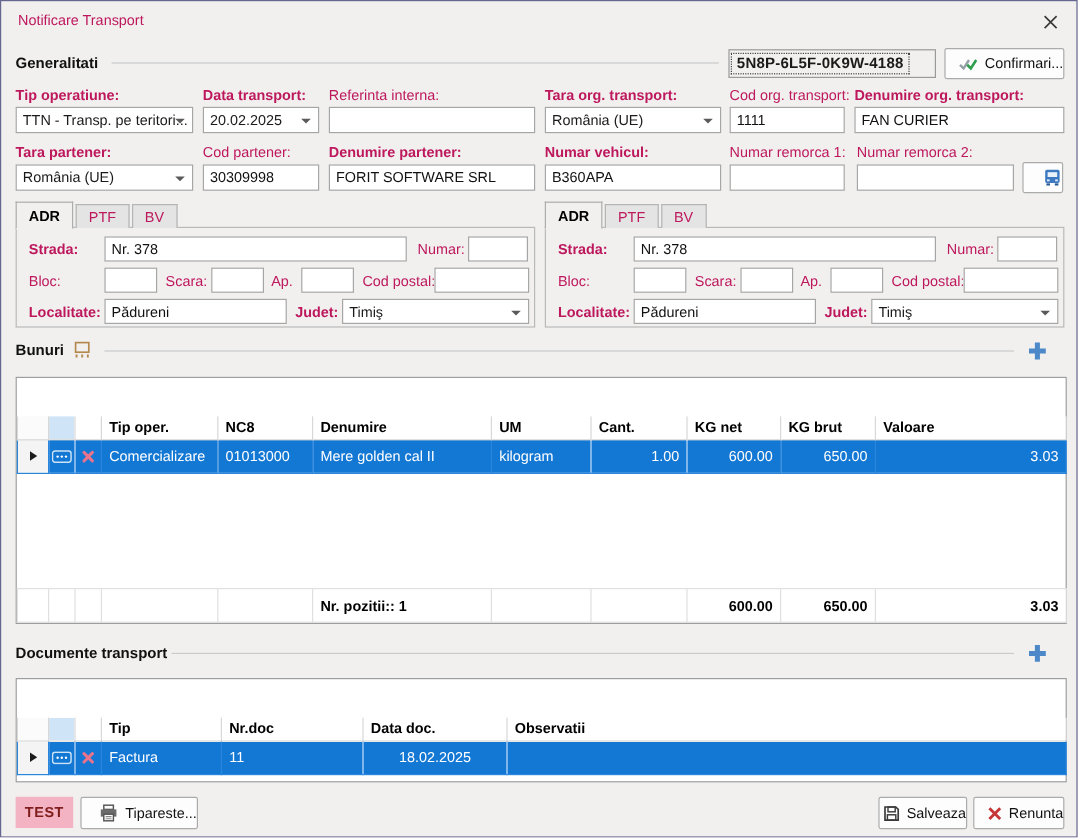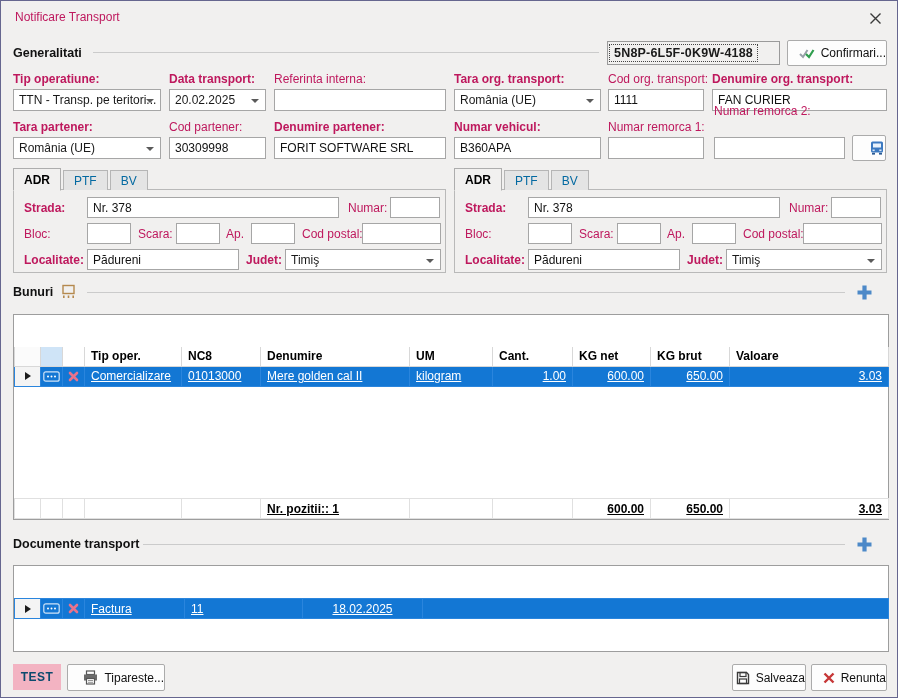--- a/index.html
+++ b/index.html
@@ -29,51 +29,51 @@
 
   .codebox { position:absolute; left:606px; top:40px; width:173px; height:24px;
              border:1px solid #9a9a9a; background:#f1f0ef; display:flex; align-items:center; padding:1px;gap:39px; }
   .codebox .code-inner { flex:1; border:1px dotted #444; font-weight:bold; font-size:12.5px;
                          padding:1px 4px; white-space:nowrap; letter-spacing:.2px; }
   .codebox .copy { width:18px; display:flex; justify-content:center; }
 
   
   .tabs { position:absolute; height:23px; display:flex; align-items:flex-end; z-index:3; }
   .tab { height:20px; padding:0 10px; display:flex; align-items:center; background:#e4e4e4;
-         border:1px solid #b5b5b5; border-bottom:none; color:#0369a1; margin-right:2px; }
+         border:1px solid #b5b5b5; border-bottom:none; color:#be185d; margin-right:2px; }
   .tab.active { height:23px; background:#f1f0ef; font-weight:bold; color:#000;
                 border-color:#adadad; margin-bottom:-1px; border-bottom:1px solid #f1f0ef; }
   .grp { position:absolute; width:433px; height:84px; border:1px solid #b9b9b9; background:#f1f0ef; z-index:1; }
 
   
   .sec-title { position:absolute; font-weight:bold; font-size:12.5px; color:#111; }
   .plusbtn { position:absolute; width:26px; height:26px; display:flex; align-items:center;
              justify-content:center; cursor:default; background:transparent; border:none; }
 
   
   .grid { position:absolute; background:#ffffff; border:1px solid #9d9d9d; }
   .grid table { border-collapse:collapse; table-layout:fixed; width:100%;
                 font:12px "Liberation Sans", sans-serif;margin-top:32px; }
   .grid th { font-weight:bold; text-align:left; height:19px; padding:0 6px;
              border:1px solid #d8d8d8; border-top:none; background:#fff; color:#000;
              overflow:hidden; white-space:nowrap; }
-  .grid td { height:20px; padding:0 6px; border:1px solid #e3e3e3; overflow:hidden; white-space:nowrap;text-decoration:underline; }
+  .grid td { height:28px; padding:0 6px; border:1px solid #e3e3e3; overflow:hidden; white-space:nowrap; }
   .grid tr.sel td { background:#1377d4; color:#fff; border-color:#2a85dd; }
   .grid td.rowhdr { background:#f4f4f4 !important; border-color:#d8d8d8; padding:0; }
   .grid th.h-edit { background:#cfe4f7; }
   .r { text-align:right; } .c { text-align:center; }
   .gfoot { position:absolute; left:0; right:0; bottom:0; }
   .gfoot td { font-weight:bold; background:#fff; border:1px solid #e0e0e0; color:#000; }
   .tri-right { display:block; margin:0 auto; width:0; height:0;
                border-top:4px solid transparent; border-bottom:4px solid transparent;
                border-left:6px solid #1c1c1c; }
   .cellbtn { display:flex; align-items:center; justify-content:center; height:100%; }
 
   .testbadge { position:absolute; display:flex; align-items:center; justify-content:center;
-               background:#f3b3c2; color:#0c4a6e; font-weight:bold; letter-spacing:.5px; }
+               background:#f3b3c2; color:#7f1d1d; font-weight:bold; letter-spacing:.5px; }
 
   .closebtn { position:absolute; right:8px; top:6px; width:28px; height:22px;
               display:flex; align-items:center; justify-content:center; background:transparent; border:none; }
 
   svg { display:block; }
 </style>
 </head>
 <body>
 
 <div class="window">
@@ -147,21 +147,21 @@
 
   <div class="lbl b" style="left:273px; top:119px;">Denumire partener:</div>
   <input class="tbx" style="left: 273px; top: 136px; width: 172px;" value="FORIT SOFTWARE SRL">
 
   <div class="lbl b" style="left:453px; top:119px;">Numar vehicul:</div>
   <input class="tbx" style="left: 453px; top: 136px; width: 147px;" value="B360APA">
 
   <div class="lbl" style="left:607px; top:119px;">Numar remorca 1:</div>
   <input class="tbx" style="left: 607px; top: 136px; width: 96px;" value="">
 
-  <div class="lbl" style="left:713px; top:103px;">Numar remorca 2:</div>
+  <div class="lbl" style="left:713px; top:119px;">Numar remorca 2:</div>
   <input class="tbx" style="left: 713px; top: 136px; width: 131px;" value="">
 
   <button class="btn" style="left:851px; top:134px; width:34px; height:26px;">
     <span>
       <svg width="16" height="16" viewBox="0 0 16 16">
           <rect x="2" y="1.5" width="12" height="11" rx="1.5" fill="#3c79c0"></rect>
           <rect x="4" y="3.5" width="8" height="4" fill="#e9f2fb"></rect>
           <rect x="3.5" y="9.5" width="2.2" height="1.6" fill="#dce9f7"></rect>
           <rect x="10.3" y="9.5" width="2.2" height="1.6" fill="#dce9f7"></rect>
           <rect x="3" y="12.8" width="3" height="1.8" fill="#2a5a94"></rect>
@@ -354,20 +354,29 @@
       <colgroup>
           <col style="width:26px">
           <col style="width:22px">
           <col style="width:22px">
           <col style="width:100px">
           <col style="width:118px">
           <col style="width:120px">
           <col style="width:466px">
         </colgroup>
       <tbody>
+          <tr>
+        <th style="background:#fbfbfb"></th>
+        <th class="h-edit"></th>
+        <th></th>
+        <th>Tip</th>
+        <th>Nr.doc</th>
+        <th class="c">Data doc.</th>
+        <th>Observatii</th>
+      </tr>
       <tr class="sel">
         <td class="rowhdr">
               <span class="tri-right"></span>
             </td>
         <td style="padding:0">
           <span class="cellbtn">
             <svg width="17" height="11" viewBox="0 0 17 11">
                   <rect x="0.8" y="0.8" width="15.4" height="9.4" rx="2" fill="none" stroke="#cfe3f7" stroke-width="1.2"></rect>
                   <circle cx="5" cy="5.5" r="1" fill="#fff"></circle>
                   <circle cx="8.5" cy="5.5" r="1" fill="#fff"></circle>

